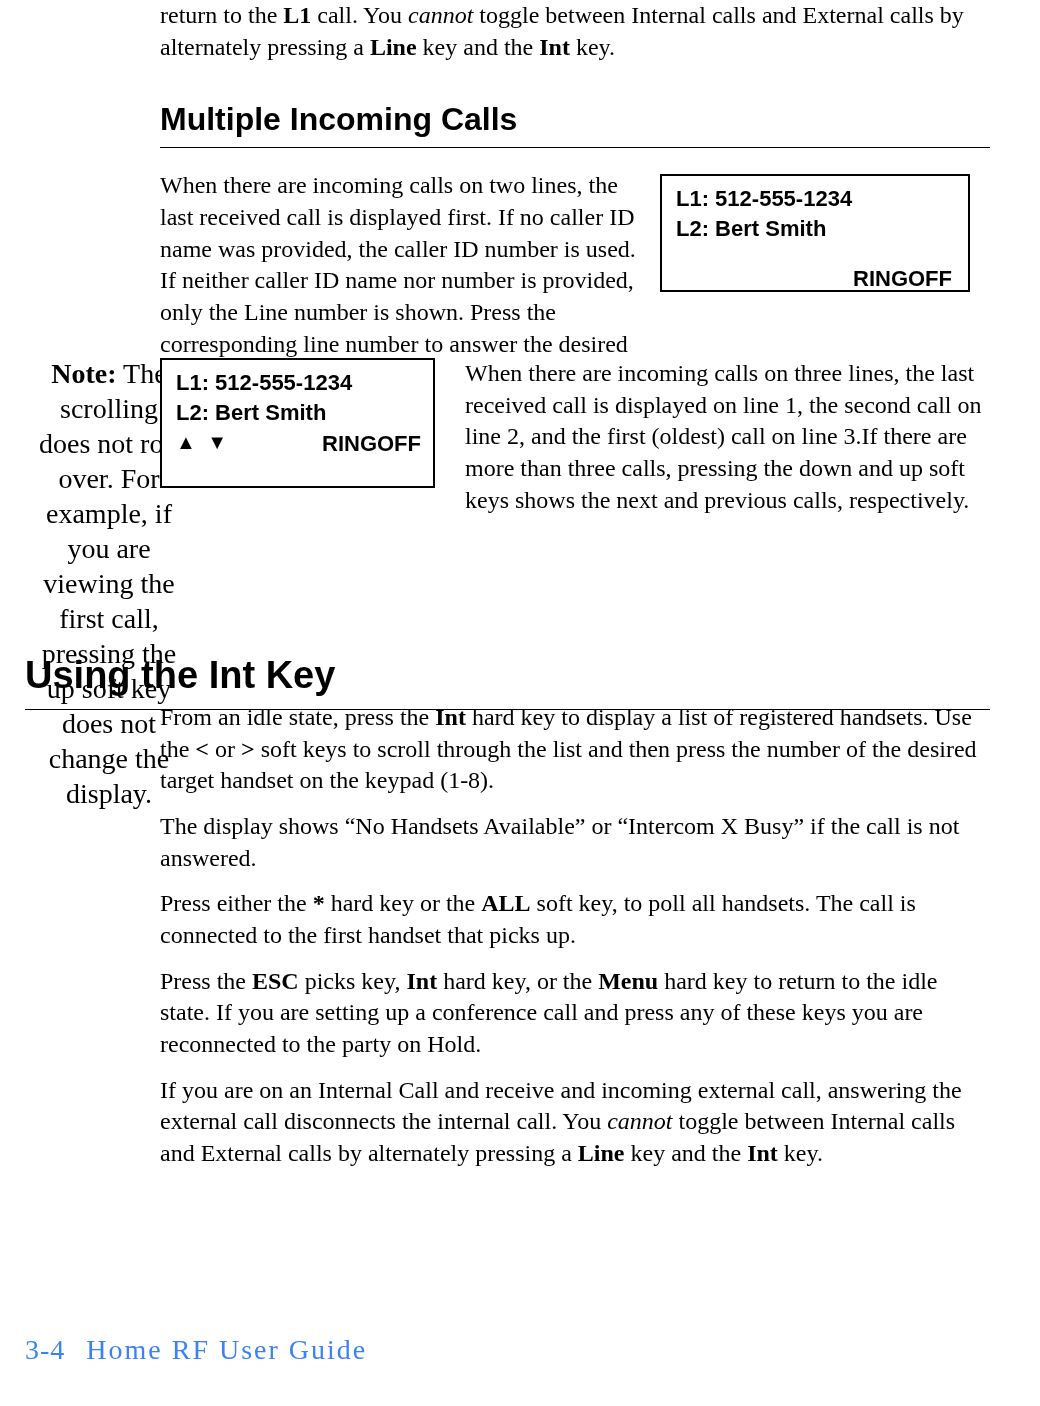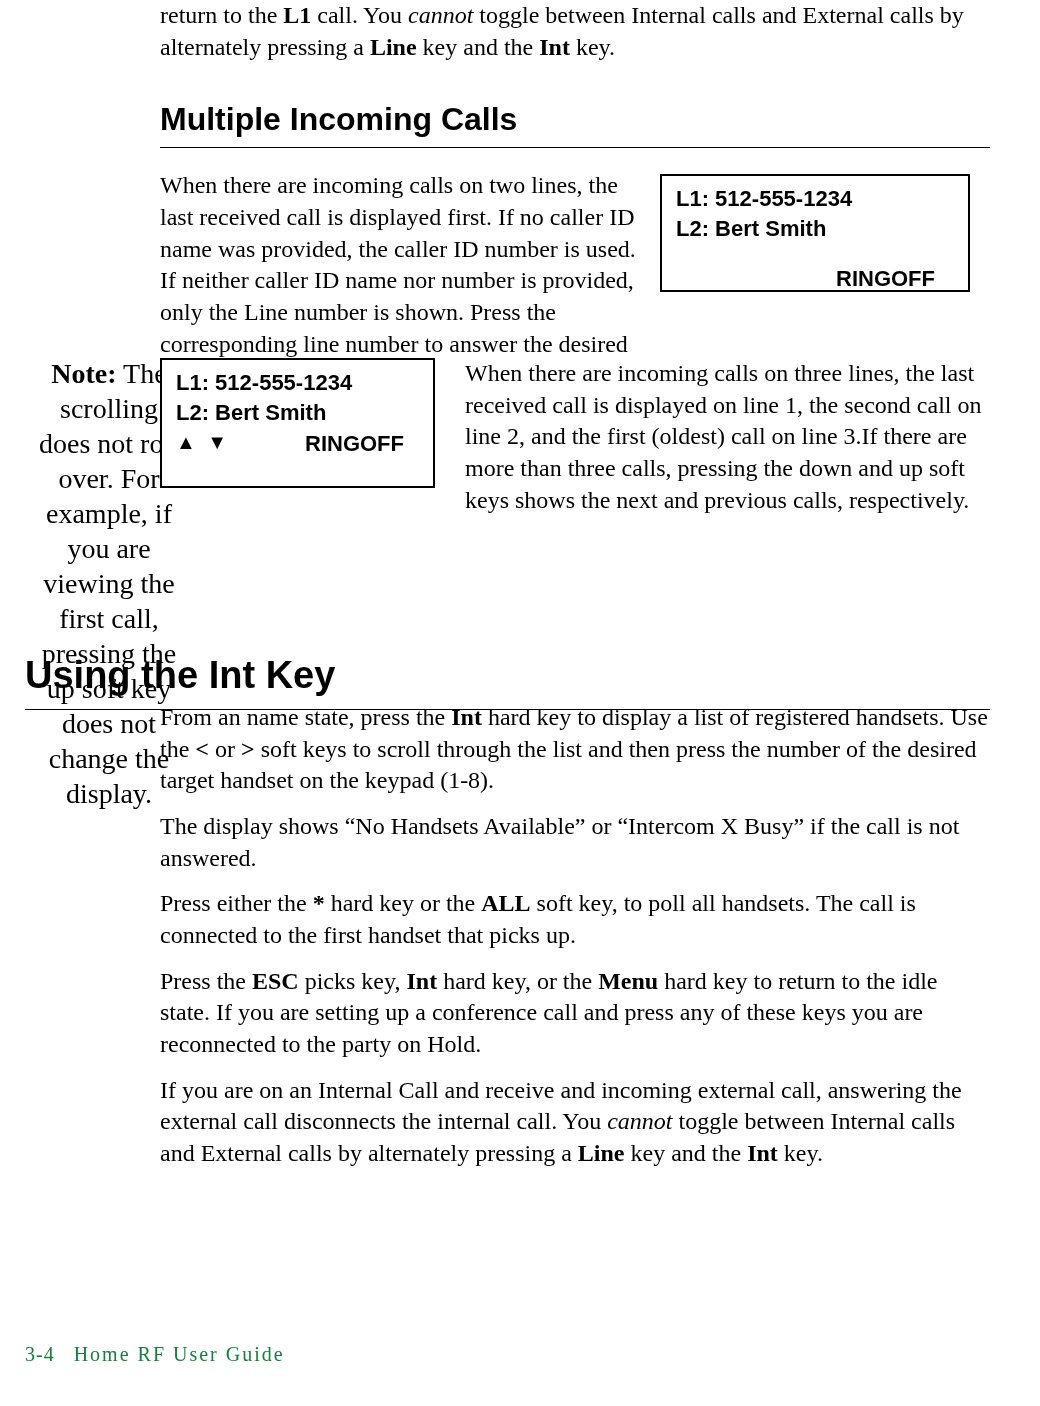--- a/index.html
+++ b/index.html
@@ -57,21 +57,21 @@
     position: absolute;
     left: 25px;
     width: 965px;
   }
   .lcd-box {
     border: 2px solid #000;
     font-family: Arial, Helvetica, sans-serif;
     font-weight: bold;
     font-size: 22px;
     line-height: 1.35;
-    padding: 8px 29px 10px 14px;
+    padding: 8px 12px 10px 14px;
     box-sizing: border-box;
     background: #fff;
   }
   .lcd-right {
     display:block;
     text-align: right;
     padding-right: 4px;
     padding-top: 30px;
   }
   .lcd-bottom-row {
@@ -82,23 +82,23 @@
   .arrows {
     font-family: Arial, sans-serif;
     font-size: 20px;
     letter-spacing: 3px;
   }
   .footer {
     position: absolute;
     left: 25px;
     bottom: 40px;
     font-family: "Times New Roman", Times, serif;
-    font-size: 20px;
+    font-size: 28px;
     letter-spacing: 2px;
-    color: #15803d;
+    color: #3b82f6;
     margin-top: 25px;
   }
   .footer .pg {
     letter-spacing: 1px;
     margin-right: 12px;
   }
   .note-label { font-weight: bold; }
   .block-row {
     display: flex;
     align-items: flex-start;
@@ -141,21 +141,21 @@
     </div>
     <p style="width:520px;">When there are incoming calls on three lines, the last received call is displayed on line 1, the second call on line 2, and the first (oldest) call on line 3.If there are more than three calls, pressing the down and up soft keys shows the next and previous calls, respectively.</p>
   </div>
 
   <div class="h1-row" style="top:620px;">
     <div class="h1">Using the Int Key</div>
   </div>
 
   <div class="main-col" style="top:702px;">
     <p>
-      <span>From an name state, press the </span><b>Int</b><span> hard key to display a list of registered handsets. Use the </span><b>&lt;</b><span> or </span><b>&gt;</b><span> soft keys to scroll through the list and then press the number of the desired target handset on the keypad (1-8).</span>
+      <span>From an idle state, press the </span><b>Int</b><span> hard key to display a list of registered handsets. Use the </span><b>&lt;</b><span> or </span><b>&gt;</b><span> soft keys to scroll through the list and then press the number of the desired target handset on the keypad (1-8).</span>
     </p>
     <p>The display shows “No Handsets Available” or “Intercom X Busy” if the call is not answered.</p>
     <p>
       <span>Press either the </span><b>*</b><span> hard key or the </span><b>ALL</b><span> soft key, to poll all handsets. The call is connected to the first handset that picks up.</span>
     </p>
     <p>
       <span>Press the </span><b>ESC</b><span> picks key, </span><b>Int</b><span> hard key, or the </span><b>Menu</b><span> hard key to return to the idle state. If you are setting up a conference call and press any of these keys you are reconnected to the party on Hold.</span>
     </p>
     <p>
       <span>If you are on an Internal Call and receive and incoming external call, answering the external call disconnects the internal call. You </span><i>cannot</i><span> toggle between Internal calls and External calls by alternately pressing a </span><b>Line</b><span> key and the </span><b>Int</b><span> key.</span>

